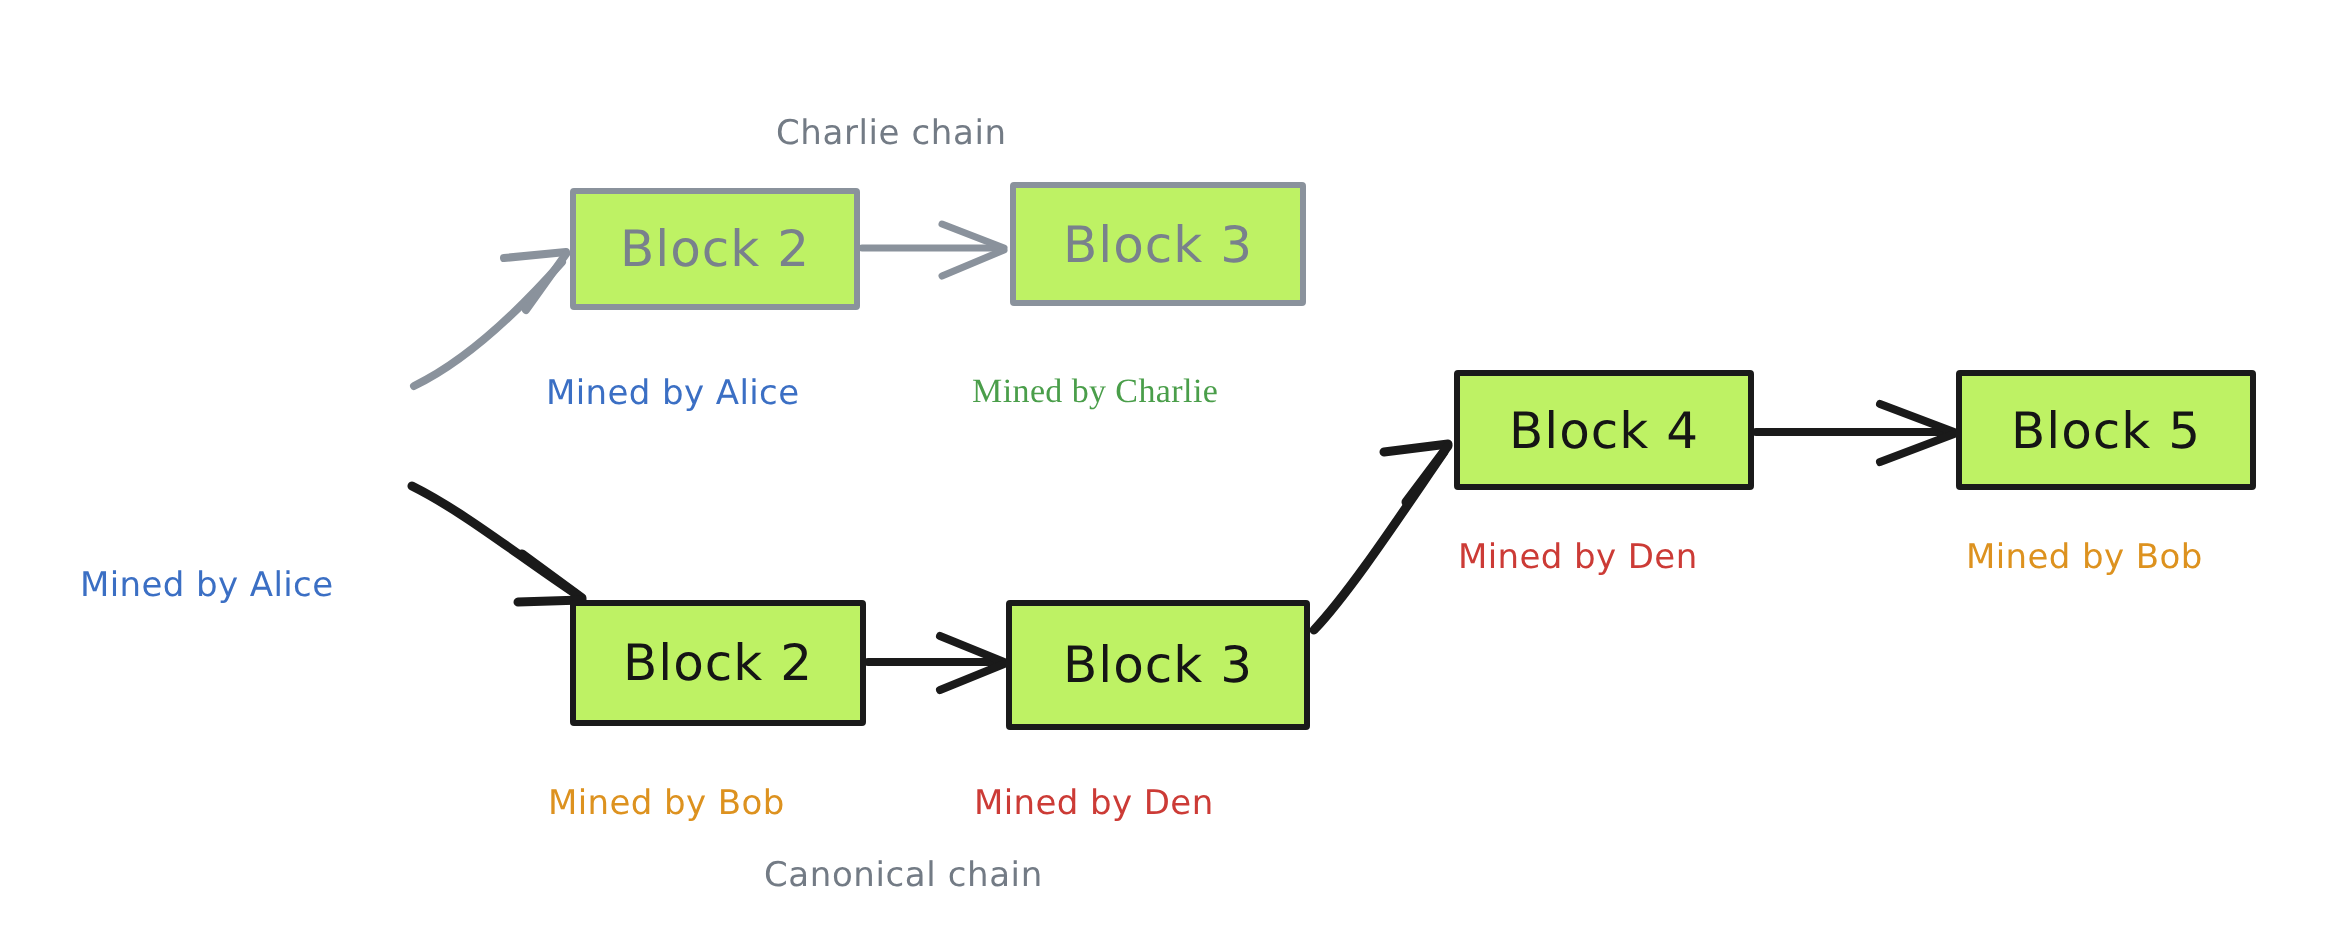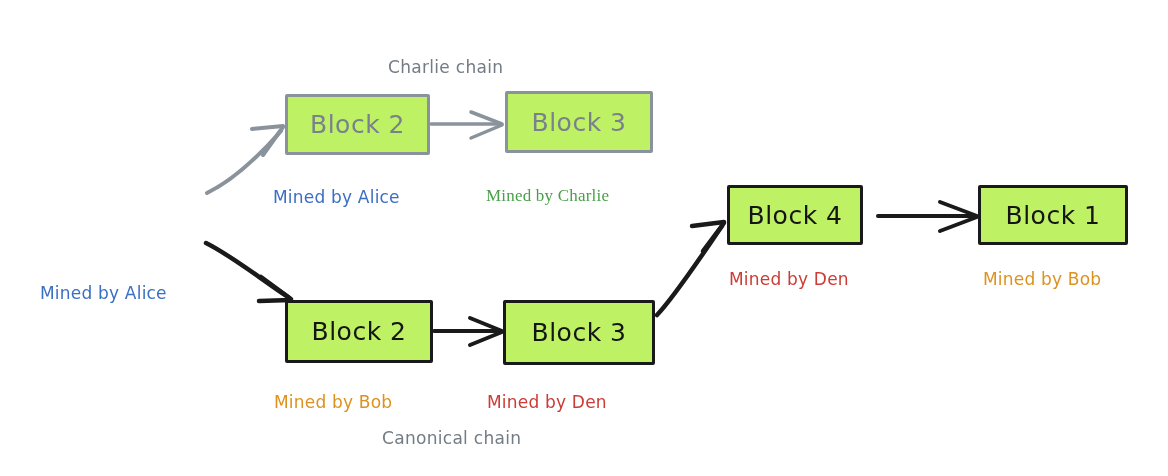--- a/index.html
+++ b/index.html
@@ -138,23 +138,23 @@
   <div class="block solid" style="left:285px; top:300px; width:148px; height:63px;">
     <span class="block-label">Block 2</span>
   </div>
   <div class="miner-label" style="left: 274px; top: 392px; color: rgb(221, 146, 31);">Mined by Bob</div>
 
   <div class="block solid" style="left:503px; top:300px; width:152px; height:65px;">
     <span class="block-label">Block 3</span>
   </div>
   <div class="miner-label" style="left: 487px; top: 392px; color: rgb(204, 59, 54);">Mined by Den</div>
 
-  <div class="block solid" style="left:727px; top:185px; width:136px; height:60px;">
+  <div class="block solid" style="left:727px; top:185px; width:150px; height:60px;">
     <span class="block-label">Block 4</span>
   </div>
   <div class="miner-label" style="left: 729px; top: 269px; color: rgb(204, 59, 54);">Mined by Den</div>
 
   <div class="block solid" style="left:978px; top:185px; width:150px; height:60px;">
-    <span class="block-label">Block 1</span>
+    <span class="block-label">Block 5</span>
   </div>
   <div class="miner-label" style="left: 983px; top: 269px; color: rgb(221, 146, 31);">Mined by Bob</div>
 
 </div>
 
 </body></html>

